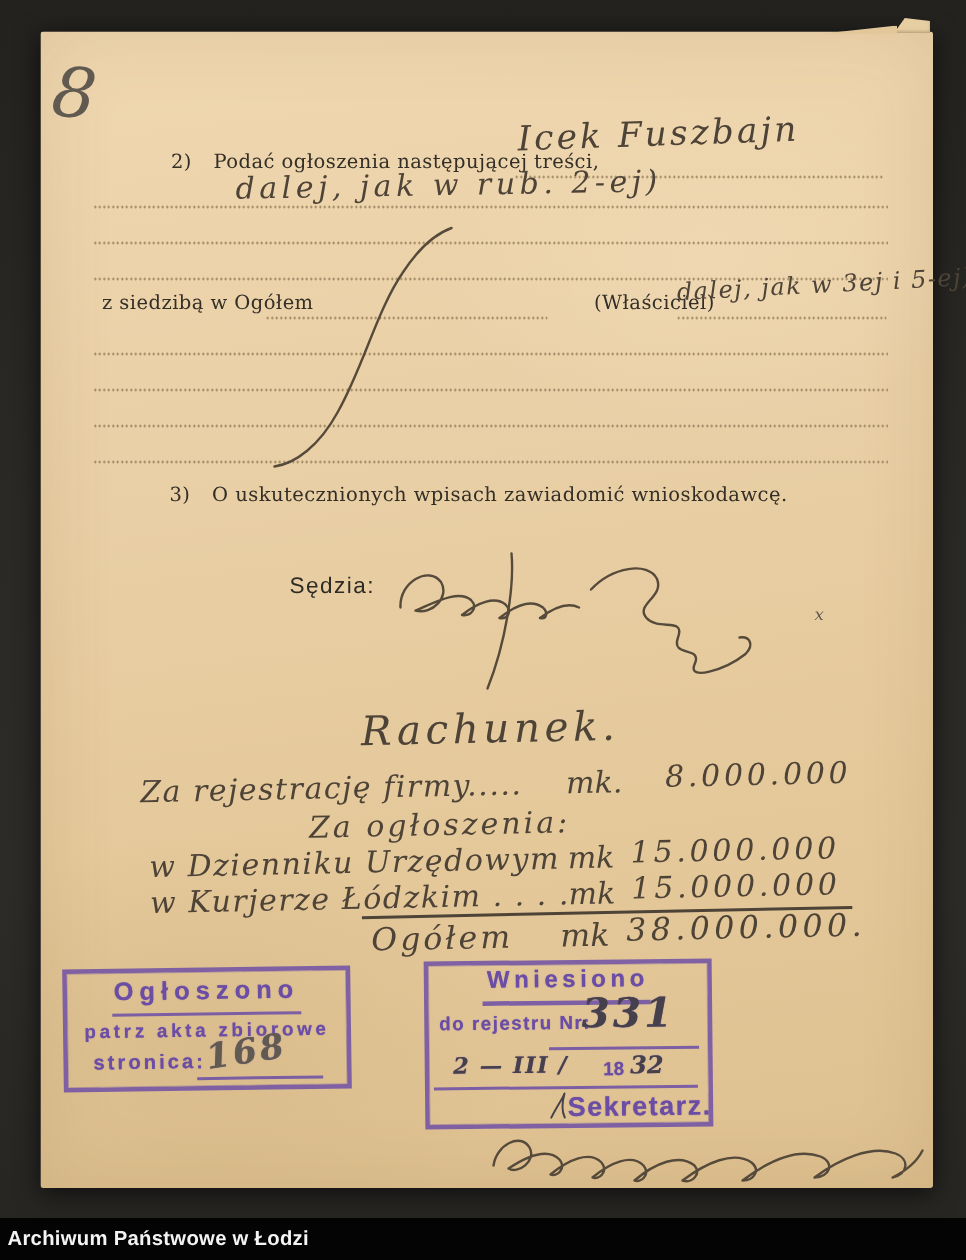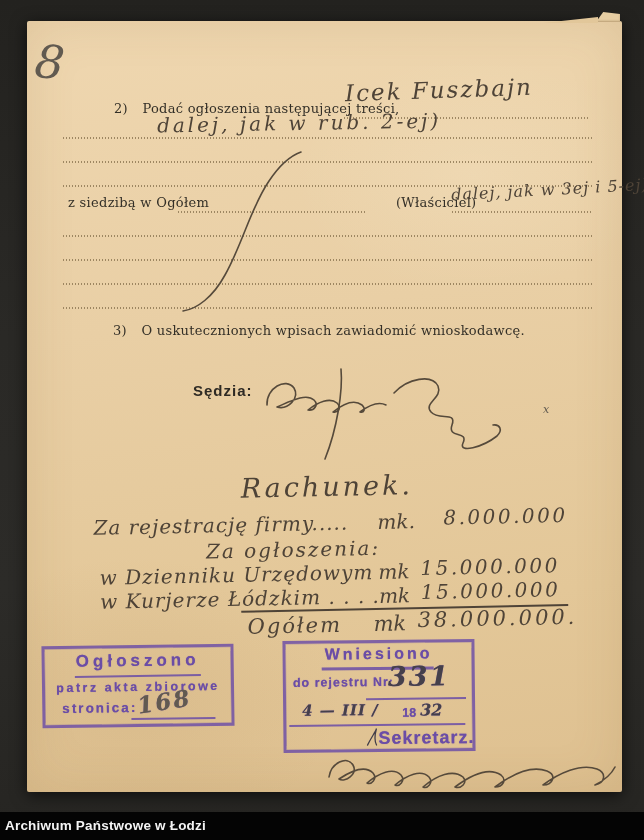--- a/index.html
+++ b/index.html
@@ -76,21 +76,21 @@
 
     <svg class="sig" style="left:148px;top:118px;" width="140" height="180" viewBox="0 0 140 180">
       <path d="M8,172 C22,170 38,158 50,136 C68,104 76,68 94,42 C102,30 112,18 126,13"></path>
     </svg>
 
     <div class="abs printed" style="left:86px;top:286px;margin-top:16px;">
       <span>3)</span>
       <span style="margin-left:10px;">O uskutecznionych wpisach zawiadomić wnioskodawcę.</span>
     </div>
 
-    <div class="abs" style="left:166px;top:361px;font-family:'Liberation Sans',sans-serif;font-weight:bold;font-size:15px;letter-spacing:1px;color:#2e2a24;">Sędzia:</div>
+    <div class="abs" style="left:166px;top:361px;font-family:'Liberation Sans',sans-serif;font-weight:normal;font-size:15px;letter-spacing:1px;color:#2e2a24;">Sędzia:</div>
     <svg class="sig" style="left:228px;top:336px;" width="255" height="108" viewBox="0 0 255 108">
       <path d="M12,48 C11,31 31,20 39,31 C45,41 33,53 22,50 C36,44 51,36 59,43 C64,48 59,54 53,53 C63,45 75,40 82,46 C87,51 83,56 78,55 C88,47 99,42 107,48 C111,52 109,56 105,55 C113,49 123,44 131,48"></path>
       <path d="M86,12 C88,34 82,72 70,102"></path>
       <path d="M139,36 C153,21 177,17 183,29 C188,41 168,46 176,55 C184,64 202,54 197,68 C192,82 214,73 208,86 C203,97 228,90 242,79 C248,73 245,67 238,68"></path>
     </svg>
     <div class="abs pencil" style="left:516px;top:382px;font-size:11px;">x</div>
 
     <div class="abs" style="left:0;top:0;width:595px;height:771px;transform:rotate(-1.2deg);">
       <div class="abs hw" style="left:212px;top:450px;font-size:27px;letter-spacing:3px;">Rachunek.</div>
 
@@ -124,21 +124,21 @@
       <div class="abs pencil" style="left:92px;top:40px;font-size:23px;transform:rotate(-8deg);letter-spacing:2px;">168</div>
       <div class="sline" style="left:86px;top:70px;width:84px;height:2px;"></div>
     </div>
 
     <div class="stamp stampbox" style="left:256px;top:619px;width:186px;height:106px;transform:rotate(-.6deg);">
       <div class="abs" style="left:0;top:2px;width:100%;text-align:center;font-size:16px;letter-spacing:3px;">Wniesiono</div>
       <div class="sline" style="left:36px;top:24px;width:112px;height:2.5px;"></div>
       <div class="abs" style="left:7px;top:32px;font-size:12.5px;letter-spacing:1px;">do rejestru Nr:</div>
       <div class="abs hw" style="left:102px;top:18px;font-size:27px;letter-spacing:2px;color:#45404a;">331</div>
       <div class="sline" style="left:80px;top:55px;width:100px;height:1.5px;"></div>
-      <div class="abs hw" style="left:16px;top:58px;font-size:15px;letter-spacing:1px;color:#45404a;">4 — III ∕</div>
+      <div class="abs hw" style="left:16px;top:58px;font-size:15px;letter-spacing:1px;color:#45404a;">2 — III ∕</div>
       <div class="abs" style="left:116px;top:63px;font-size:12.5px;">18</div>
       <div class="abs hw" style="left:134px;top:58px;font-size:16px;color:#45404a;">32</div>
       <div class="sline" style="left:3px;top:81px;width:176px;height:2px;"></div>
       <svg class="sig" style="left:78px;top:84px;" width="14" height="20" viewBox="0 0 14 20">
         <path d="M3,18 C7,10 11,5 12,2 C10,9 10,14 12,18" style="stroke:#45404a;stroke-width:1.3;"></path>
       </svg>
       <div class="abs" style="left:92px;top:85px;font-size:18px;letter-spacing:1px;">Sekretarz.</div>
     </div>
 
     <svg class="sig" style="left:294px;top:716px;" width="300" height="62" viewBox="0 0 300 62">

